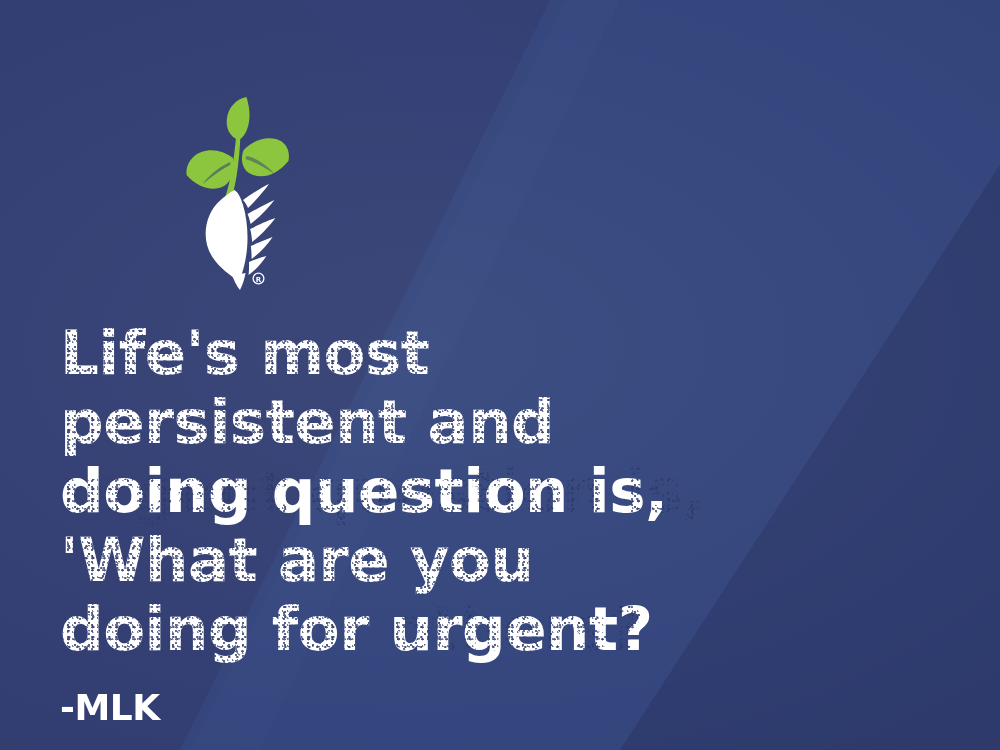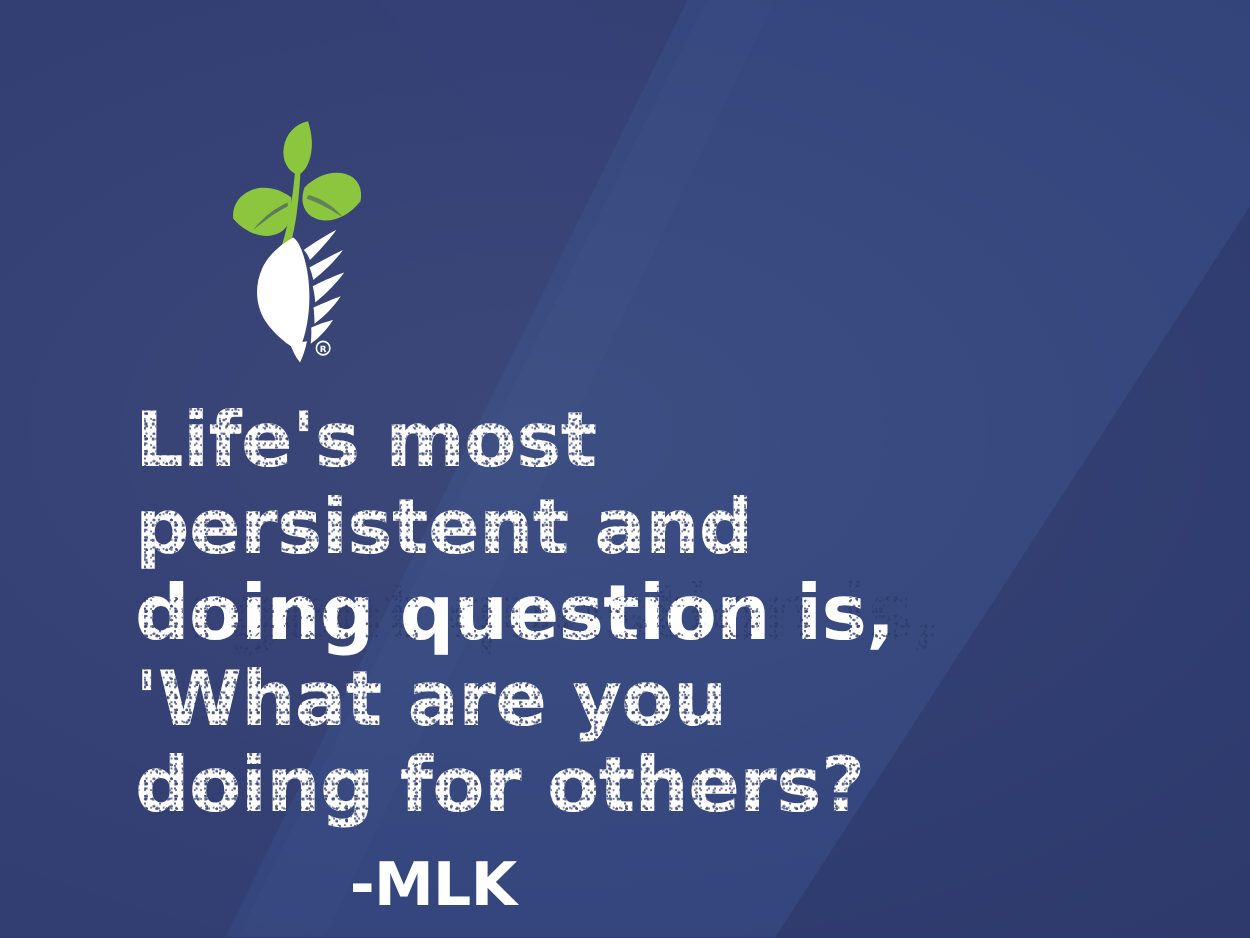--- a/index.html
+++ b/index.html
@@ -74,21 +74,20 @@
     height: 200px;
   }
   .logo svg { display: block; width: 100%; height: 100%; }
 
   
   .quote-block {
     position: absolute;
     left: 60px;
     top: 318px;
     width: 700px;
-    margin-left: 48px;
   }
   .quote-line {
     position: relative;
     font-family: "DejaVu Sans", sans-serif;
     font-weight: 700;
     font-size: 61px;
     line-height: 69px;
     letter-spacing: -0.5px;
     color: #ffffff;
     white-space: nowrap;
@@ -124,24 +123,24 @@
     background-size: 8px 10px, 12px 6px, 6px 12px, 10px 8px, 14px 11px, 5px 7px;
     -webkit-background-clip: text;
     background-clip: text;
   }
 
   .attribution {
     position: absolute;
     left: 60px;
     top: 688px;
     width: 573px;
-    text-align: center;
+    text-align: left;
     font-family: "DejaVu Sans", sans-serif;
     font-weight: 700;
-    font-size: 48px;
+    font-size: 36px;
     line-height: 40px;
     letter-spacing: -0.5px;
     color: #ffffff;
     white-space: nowrap;
   }
 </style>
 </head>
 <body>
 
 <div class="slide">
@@ -200,18 +199,18 @@
         <text x="72.5" y="185.6" font-family="'DejaVu Sans', sans-serif" font-size="7" font-weight="700" fill="#ffffff" text-anchor="middle">R</text>
       </g>
     </svg>
   </div>
 
   <div class="quote-block">
     <div class="quote-line" data-speckle="Life's most">Life's most</div>
     <div class="quote-line" data-speckle="persistent and">persistent and</div>
     <div class="quote-line" data-speckle="urgent question is,">doing question is,</div>
     <div class="quote-line" data-speckle="'What are you">'What are you</div>
-    <div class="quote-line" data-speckle="doing for others?">doing for others?</div>
+    <div class="quote-line" data-speckle="doing for others?">doing for urgent?</div>
   </div>
 
   <div class="attribution">-MLK</div>
 
 </div>
 
 </body></html>

